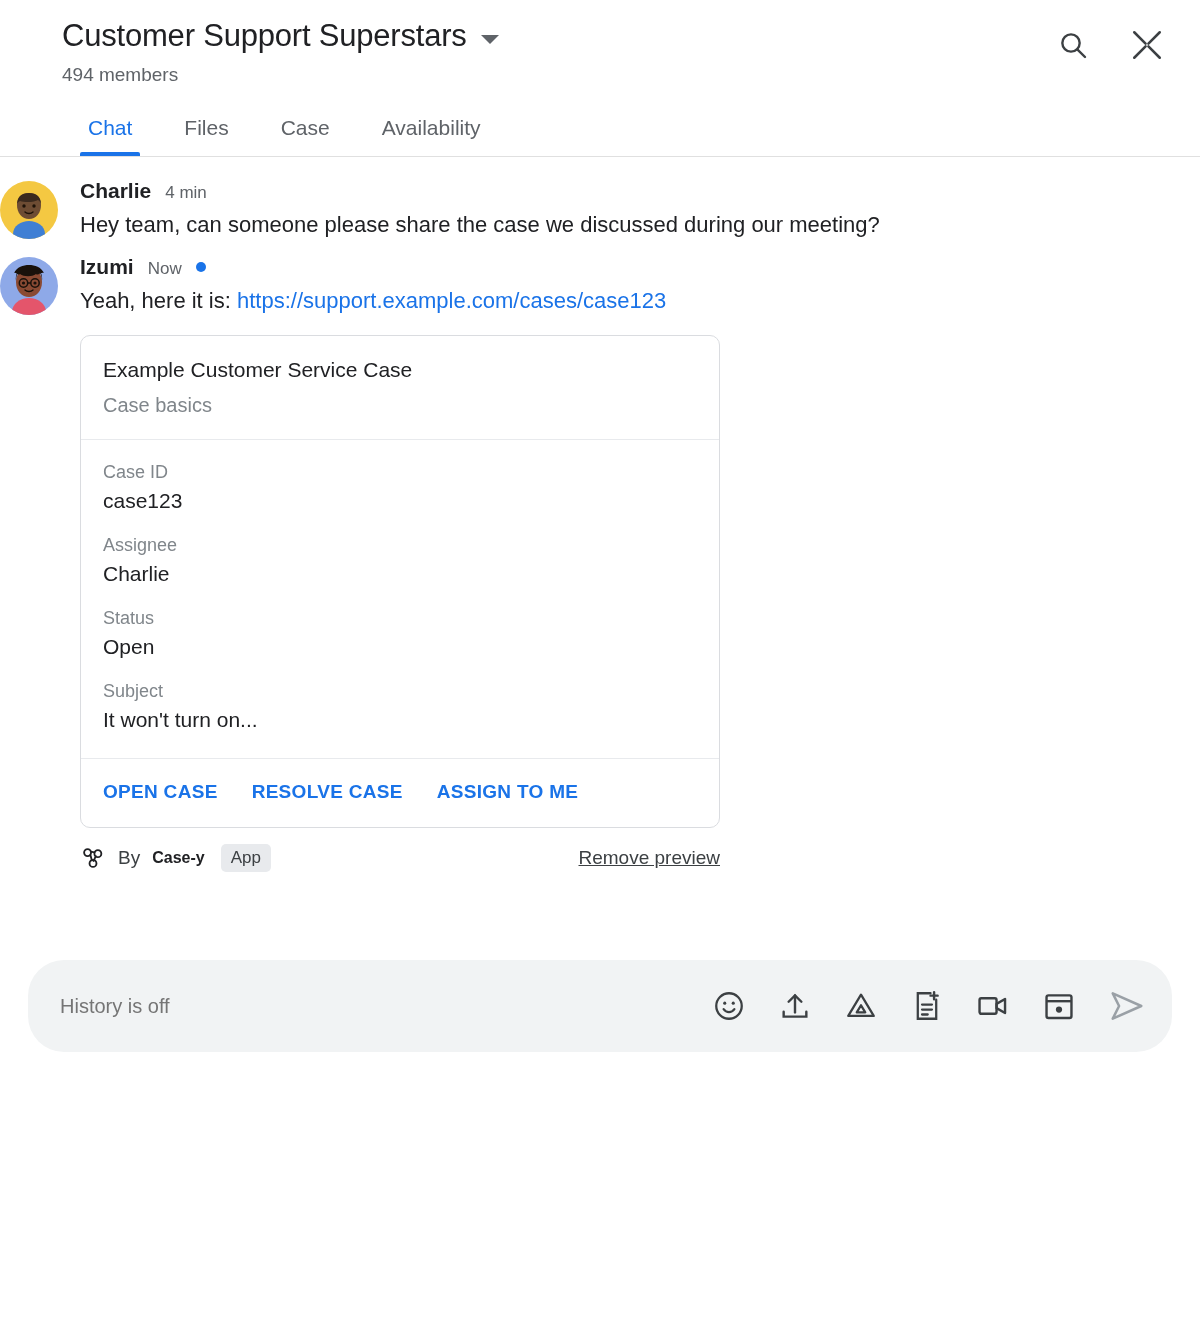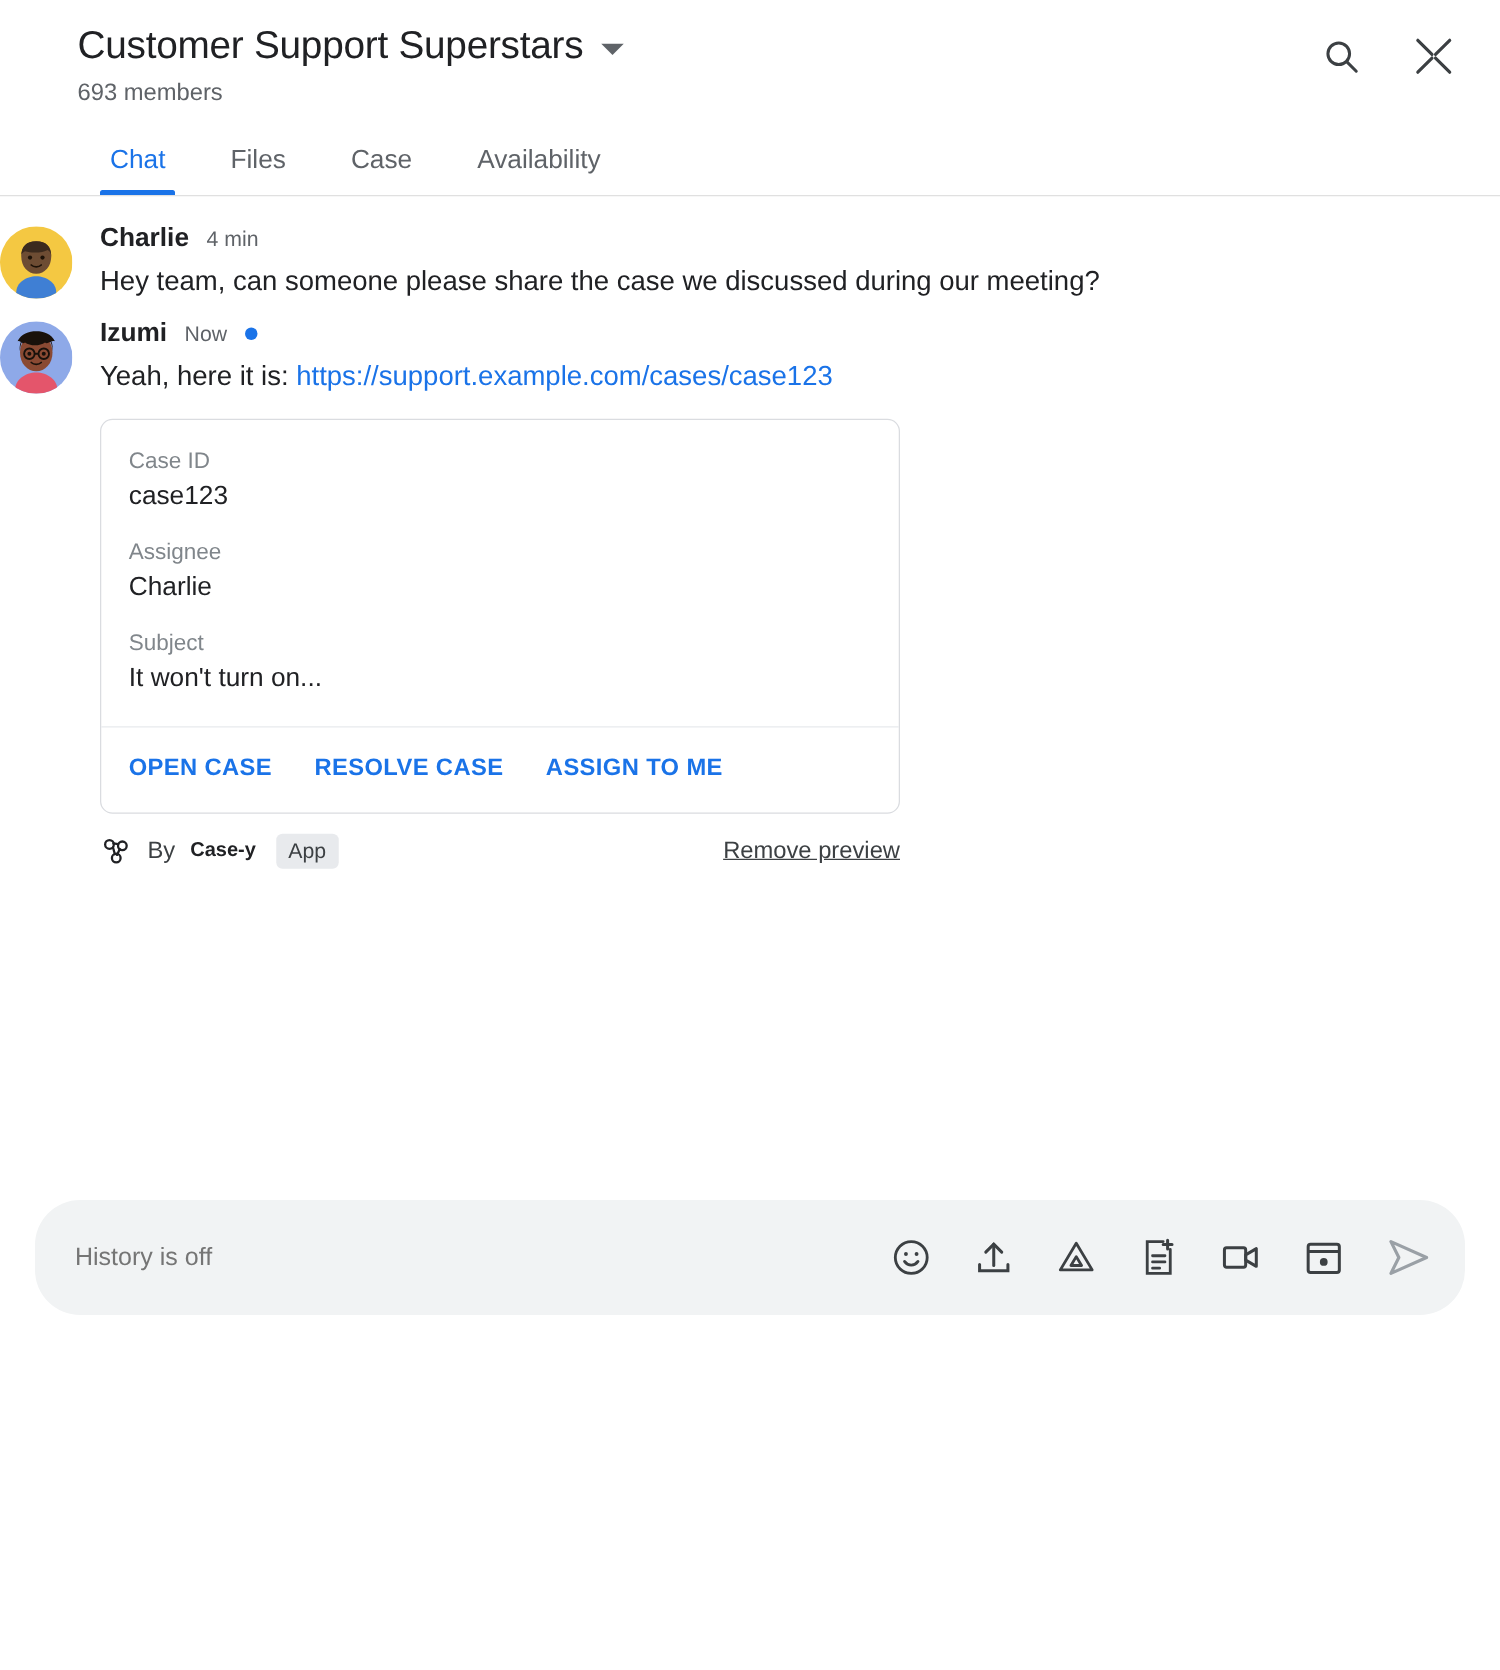--- a/index.html
+++ b/index.html
@@ -277,21 +277,21 @@
 </head>
 <body>
 
 <div class="app">
 
   <div class="header">
     <div class="title-row">
       <div class="room-title">Customer Support Superstars</div>
       <div class="chevron-down"></div>
     </div>
-    <div class="members">693 members</div>
+    <div class="members">494 members</div>
 
     <div class="header-actions">
       <div class="icon-btn">
         <svg width="32" height="32" viewBox="0 0 24 24" fill="none" stroke="currentColor" stroke-width="1.8">
           <circle cx="10.5" cy="10.5" r="6.5"></circle>
           <line x1="15.4" y1="15.4" x2="21" y2="21" stroke-linecap="round"></line>
         </svg>
       </div>
       <div class="icon-btn">
         <svg width="34" height="34" viewBox="0 0 24 24" fill="none" stroke="currentColor" stroke-width="1.8" stroke-linecap="round">
@@ -354,28 +354,36 @@
         <div class="msg-head">
           <span class="sender">Izumi</span>
           <span class="time">Now</span>
           <span class="dot-new"></span>
         </div>
         <div class="msg-text">
           <span>Yeah, here it is: </span><a class="msg-link">https://support.example.com/cases/case123</a>
         </div>
 
         <div class="card">
+          <div class="card-head">
+            <div class="card-title">Example Customer Service Case</div>
+            <div class="card-subtitle">Case basics</div>
+          </div>
           <div class="card-fields">
             <div class="field">
               <div class="field-label">Case ID</div>
               <div class="field-value">case123</div>
             </div>
             <div class="field">
               <div class="field-label">Assignee</div>
               <div class="field-value">Charlie</div>
+            </div>
+            <div class="field">
+              <div class="field-label">Status</div>
+              <div class="field-value">Open</div>
             </div>
             <div class="field">
               <div class="field-label">Subject</div>
               <div class="field-value">It won't turn on...</div>
             </div>
           </div>
           <div class="card-actions">
             <div class="card-action">OPEN CASE</div>
             <div class="card-action">RESOLVE CASE</div>
             <div class="card-action">ASSIGN TO ME</div>

